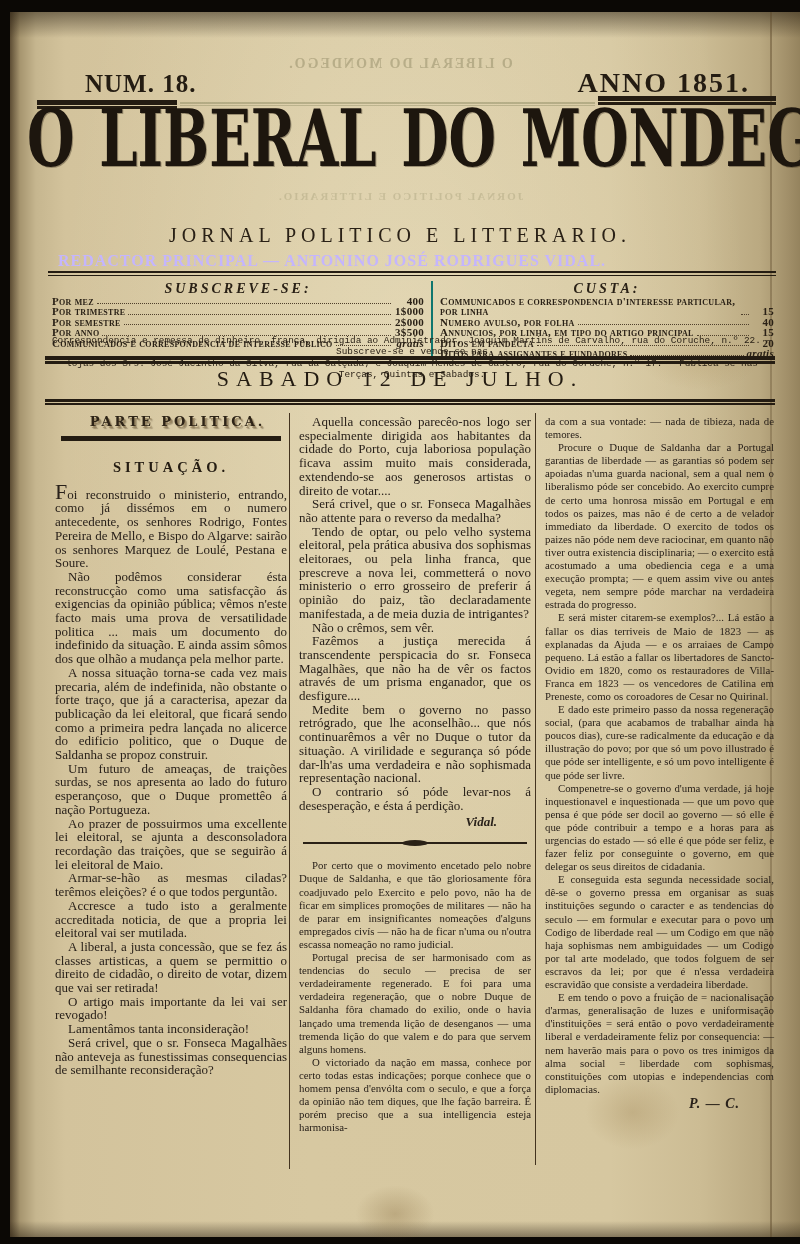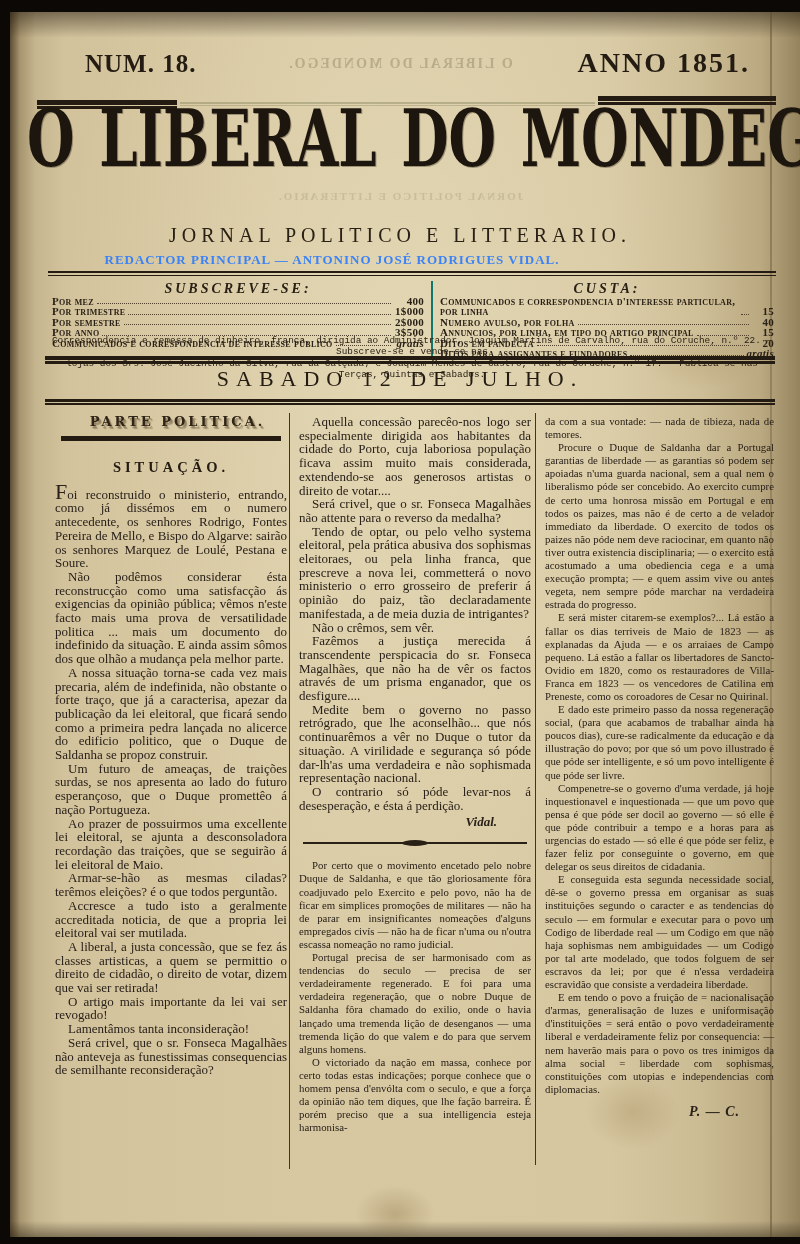--- a/index.html
+++ b/index.html
@@ -33,41 +33,41 @@
     background:radial-gradient(ellipse,rgba(140,105,50,.14),rgba(140,105,50,0) 70%);}
   
   .bleed{
     position:absolute;color:rgba(95,92,55,.30);transform:scaleX(-1);
     font-weight:bold;letter-spacing:2px;white-space:nowrap;text-align:center;width:100%;
   }
   .bleed.b1{top:56px;font-size:14px;}
   .bleed.b2{top:190px;font-size:11px;color:rgba(95,92,55,.18);}
 
   
-  .header-row{position:absolute;top:47px;left:85px;right:50px;display:flex;
+  .header-row{position:absolute;top:67px;left:85px;right:50px;display:flex;
     justify-content:space-between;align-items:baseline;color:#241c12;}
   .issue-num{font-size:25px;font-weight:bold;letter-spacing:1px;}
   .year{font-size:28px;font-weight:bold;letter-spacing:2px;}
   .bar{position:absolute;height:9px;
     background:linear-gradient(#241c12 0 55%,rgba(36,28,18,0) 55% 72%,#241c12 72%);}
   .bar.left{top:100px;left:37px;width:140px;}
   .bar.right{top:96px;left:598px;width:178px;}
   .bar.mid{top:102px;left:180px;width:415px;height:4px;
     background:linear-gradient(rgba(110,112,70,.35) 0 40%,rgba(110,112,70,0) 40% 70%,rgba(110,112,70,.3) 70%);}
 
   
   .masthead{position:absolute;top:104px;left:0;width:800px;text-align:center;color:#1d160e;}
   .masthead-inner{display:inline-block;font-family:"DejaVu Serif",serif;font-weight:bold;
     font-size:58px;white-space:nowrap;letter-spacing:0px;word-spacing:6px;
     transform:scale(0.94,1.34);transform-origin:50% 45%;
     text-shadow:1px 1px 0 rgba(40,30,15,.35);}
   .subtitle{position:absolute;top:224px;width:800px;text-align:center;
     font-size:20px;letter-spacing:5px;color:#2a2116;}
   .redactor{position:absolute;top:252px;width:664px;text-align:center;
-    font-size:13px;font-weight:bold;letter-spacing:1px;color:#3b82f6;}
+    font-size:16px;font-weight:bold;letter-spacing:1px;color:#c4b5fd;}
   .double-rule{position:absolute;top:271px;left:48px;width:728px;height:6px;
     background:linear-gradient(#241c12 0 34%,rgba(36,28,18,0) 34% 66%,#241c12 66% 82%,rgba(36,28,18,0) 82%);}
 
   
   .subs{position:absolute;top:281px;left:52px;width:722px;display:flex;color:#2a2116;}
   .subs-col{box-sizing:border-box;}
   .subs-left{width:52.5%;padding-right:7px;}
   .subs-right{width:47.5%;border-left:2px solid #0f766e;padding-left:7px;}
   .subs-title{text-align:center;font-weight:bold;font-size:14px;letter-spacing:3px;line-height:15px;font-style:italic;}
   .subs-row{display:flex;align-items:flex-end;font-size:11px;line-height:10.4px;
@@ -107,21 +107,21 @@
     text-shadow:1.5px 1.5px 0 rgba(145,125,90,.75), 2.5px 2.5px 1px rgba(60,45,25,.35);}
   .heavy-bar{height:5px;background:#241c12;margin:7px 6px 0 6px;}
   .situacao{text-align:center;font-weight:bold;font-size:14.5px;letter-spacing:4px;
     margin:18px 0 10px 0;color:#241c12;}
   .sig{font-style:italic;font-weight:bold;text-align:right;font-size:13px;
     padding-right:34px;margin-top:2px;}
   .divider{position:relative;height:2px;background:#2a2116;margin:12px 4px 10px 4px;}
   .divider::after{content:"";position:absolute;left:50%;top:-2px;width:26px;height:6px;
     margin-left:-13px;background:#2a2116;border-radius:50%;}
   .sig-pc{font-style:italic;font-weight:bold;font-size:14px;text-align:center;
-    padding-left:110px;margin-top:8px;letter-spacing:1px;}
+    padding-left:110px;letter-spacing:1px;}
   .art2{margin-top:15px;}
 </style>
 </head>
 <body>
 <div class="page">
   <div class="paper"></div>
   <div class="top-shadow"></div>
   <div class="bottom-shadow"></div>
   <div class="fold-line"></div>
   <div class="stain s1"></div>

